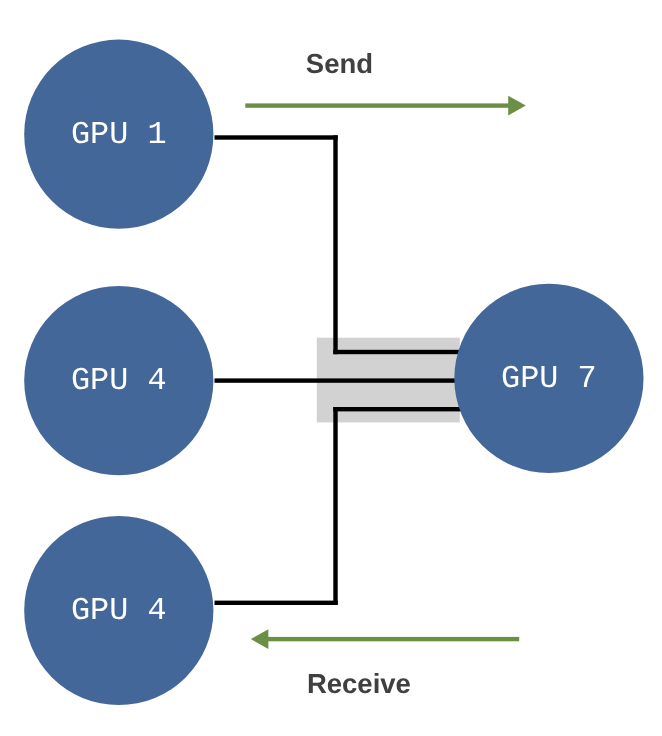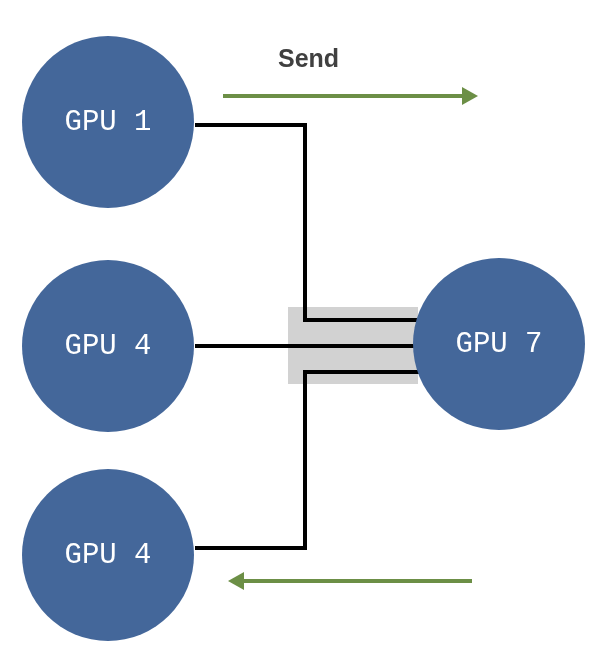--- a/index.html
+++ b/index.html
@@ -128,14 +128,15 @@
     <span class="node-label">GPU 4</span>
   </div>
   <div class="node gpu3">
     <span class="node-label">GPU 4</span>
   </div>
   <div class="node gpu0">
     <span class="node-label">GPU 7</span>
   </div>
 
   <div class="flow-label send-label">Send</div>
+  <div class="flow-label receive-label">Receive</div>
 
 </div>
 
 </body></html>

